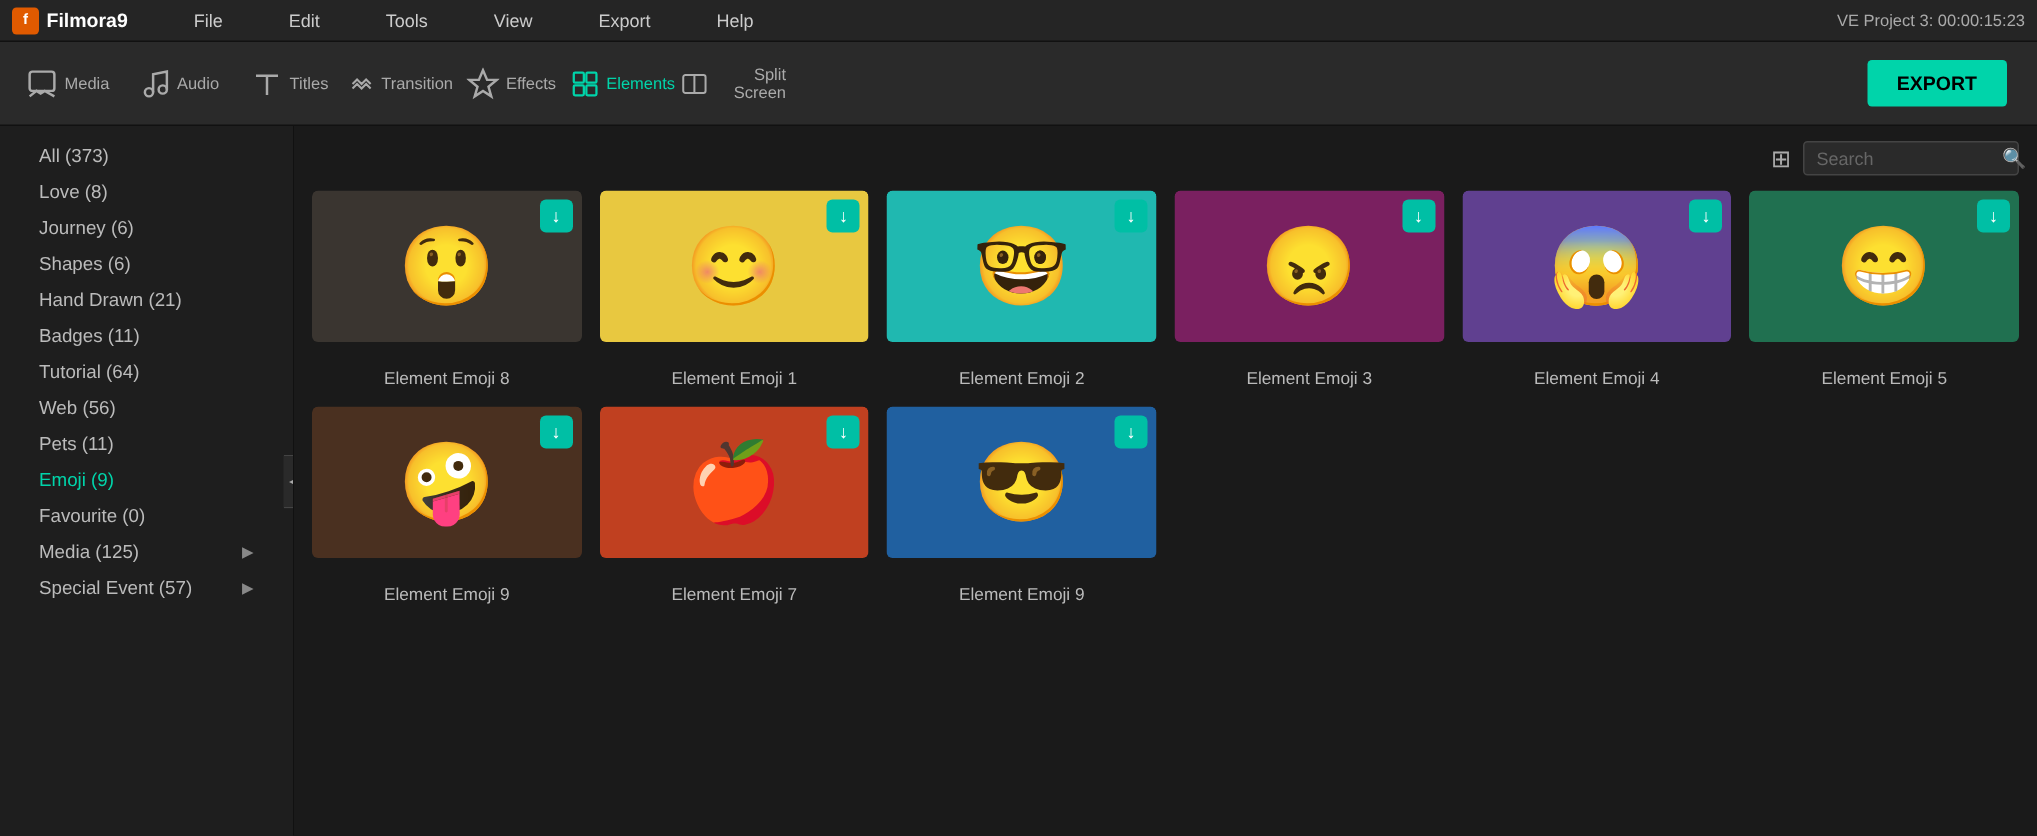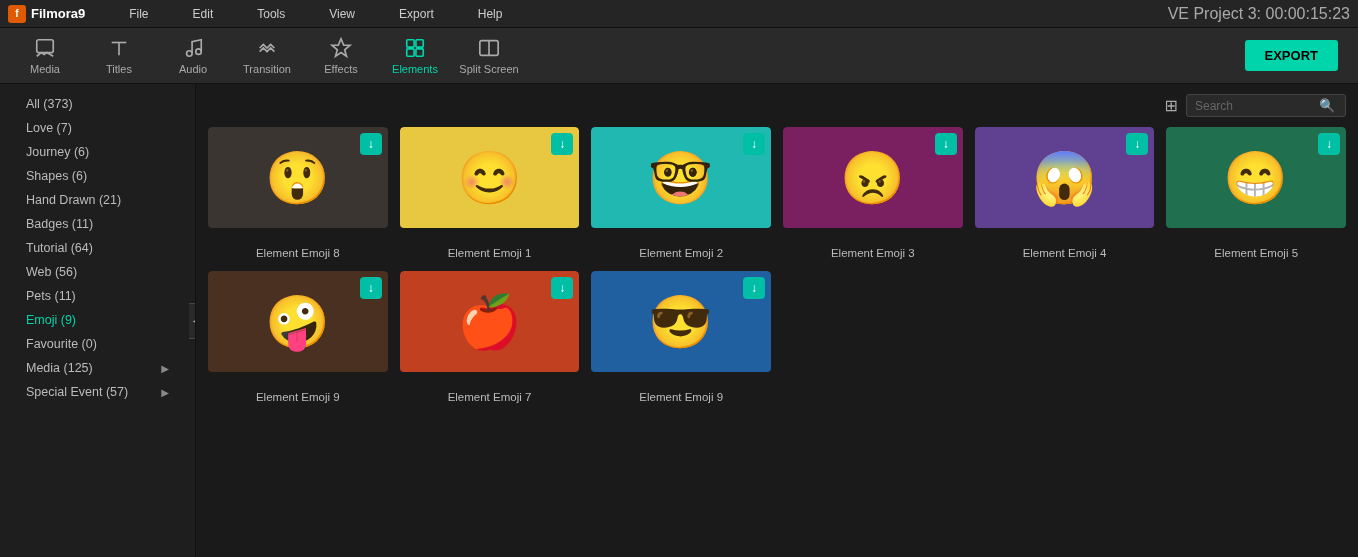--- a/index.html
+++ b/index.html
@@ -40,36 +40,36 @@
     }
     .menu-item {
       color: #ccc;
       font-size: 12px;
       cursor: pointer;
       margin-left: 28px;
     }
     .project-info {
       margin-left: auto;
       color: #aaa;
-      font-size: 16px;
+      font-size: 11px;
     }
 
     
     .toolbar {
       display: flex;
       align-items: center;
       background: #2a2a2a;
       height: 56px;
       padding: 0 10px;
       border-bottom: 1px solid #111;
       gap: 4px;
     }
     .toolbar-btn {
       display: flex;
-      flex-direction: column;
+      flex-direction: row;
       align-items: center;
       justify-content: center;
       width: 70px;
       height: 50px;
       border-radius: 4px;
       cursor: pointer;
       color: #aaa;
       font-size: 11px;
       gap: 4px;
       text-align: right;
@@ -160,21 +160,21 @@
       font-size: 16px;
     }
     .search-box {
       display: flex;
       align-items: center;
       background: #2a2a2a;
       border: 1px solid #444;
       border-radius: 3px;
       padding: 3px 8px;
       gap: 4px;
-      width: 160px;
+      width: 144px;
     }
     .search-input {
       background: transparent;
       border: none;
       outline: none;
       color: #ccc;
       font-size: 12px;
       width: 120px;
     }
     .search-input::placeholder { color: #666; }
@@ -257,33 +257,33 @@
   <div class="toolbar-btn">
     <svg viewBox="0 0 24 24" fill="none" stroke="#aaa" stroke-width="1.8">
       <rect x="3" y="3" width="18" height="14" rx="2"></rect>
       <polyline points="3,21 8,17 11,19 14,17 21,21"></polyline>
     </svg>
     <span>Media</span>
   </div>
 
   <div class="toolbar-btn">
     <svg viewBox="0 0 24 24" fill="none" stroke="#aaa" stroke-width="1.8">
-      <line x1="4" y1="6" x2="20" y2="6"></line>
-      <line x1="12" y1="6" x2="12" y2="20"></line>
-    </svg>
-    <span>Titles</span>
-  </div>
-
-  <div class="toolbar-btn">
-    <svg viewBox="0 0 24 24" fill="none" stroke="#aaa" stroke-width="1.8">
       <circle cx="8" cy="18" r="3"></circle>
       <circle cx="18" cy="16" r="3"></circle>
       <polyline points="11,18 11,5 21,3 21,16"></polyline>
     </svg>
     <span>Audio</span>
+  </div>
+
+  <div class="toolbar-btn">
+    <svg viewBox="0 0 24 24" fill="none" stroke="#aaa" stroke-width="1.8">
+      <line x1="4" y1="6" x2="20" y2="6"></line>
+      <line x1="12" y1="6" x2="12" y2="20"></line>
+    </svg>
+    <span>Titles</span>
   </div>
 
   <div class="toolbar-btn">
     <svg viewBox="0 0 24 24" fill="none" stroke="#aaa" stroke-width="1.8">
       <polyline points="4,12 8,8 12,12 16,8 20,12"></polyline>
       <polyline points="4,16 8,12 12,16 16,12 20,16"></polyline>
     </svg>
     <span>Transition</span>
   </div>
 
@@ -315,21 +315,21 @@
   <button class="export-btn">EXPORT</button>
 </div>
 
 <div class="main-content">
 
   <div class="sidebar">
     <div class="sidebar-item">
       <span>All (373)</span>
     </div>
     <div class="sidebar-item">
-      <span>Love (7)</span>
+      <span>Love (8)</span>
     </div>
     <div class="sidebar-item">
       <span>Journey (6)</span>
     </div>
     <div class="sidebar-item">
       <span>Shapes (6)</span>
     </div>
     <div class="sidebar-item">
       <span>Hand Drawn (21)</span>
     </div>

